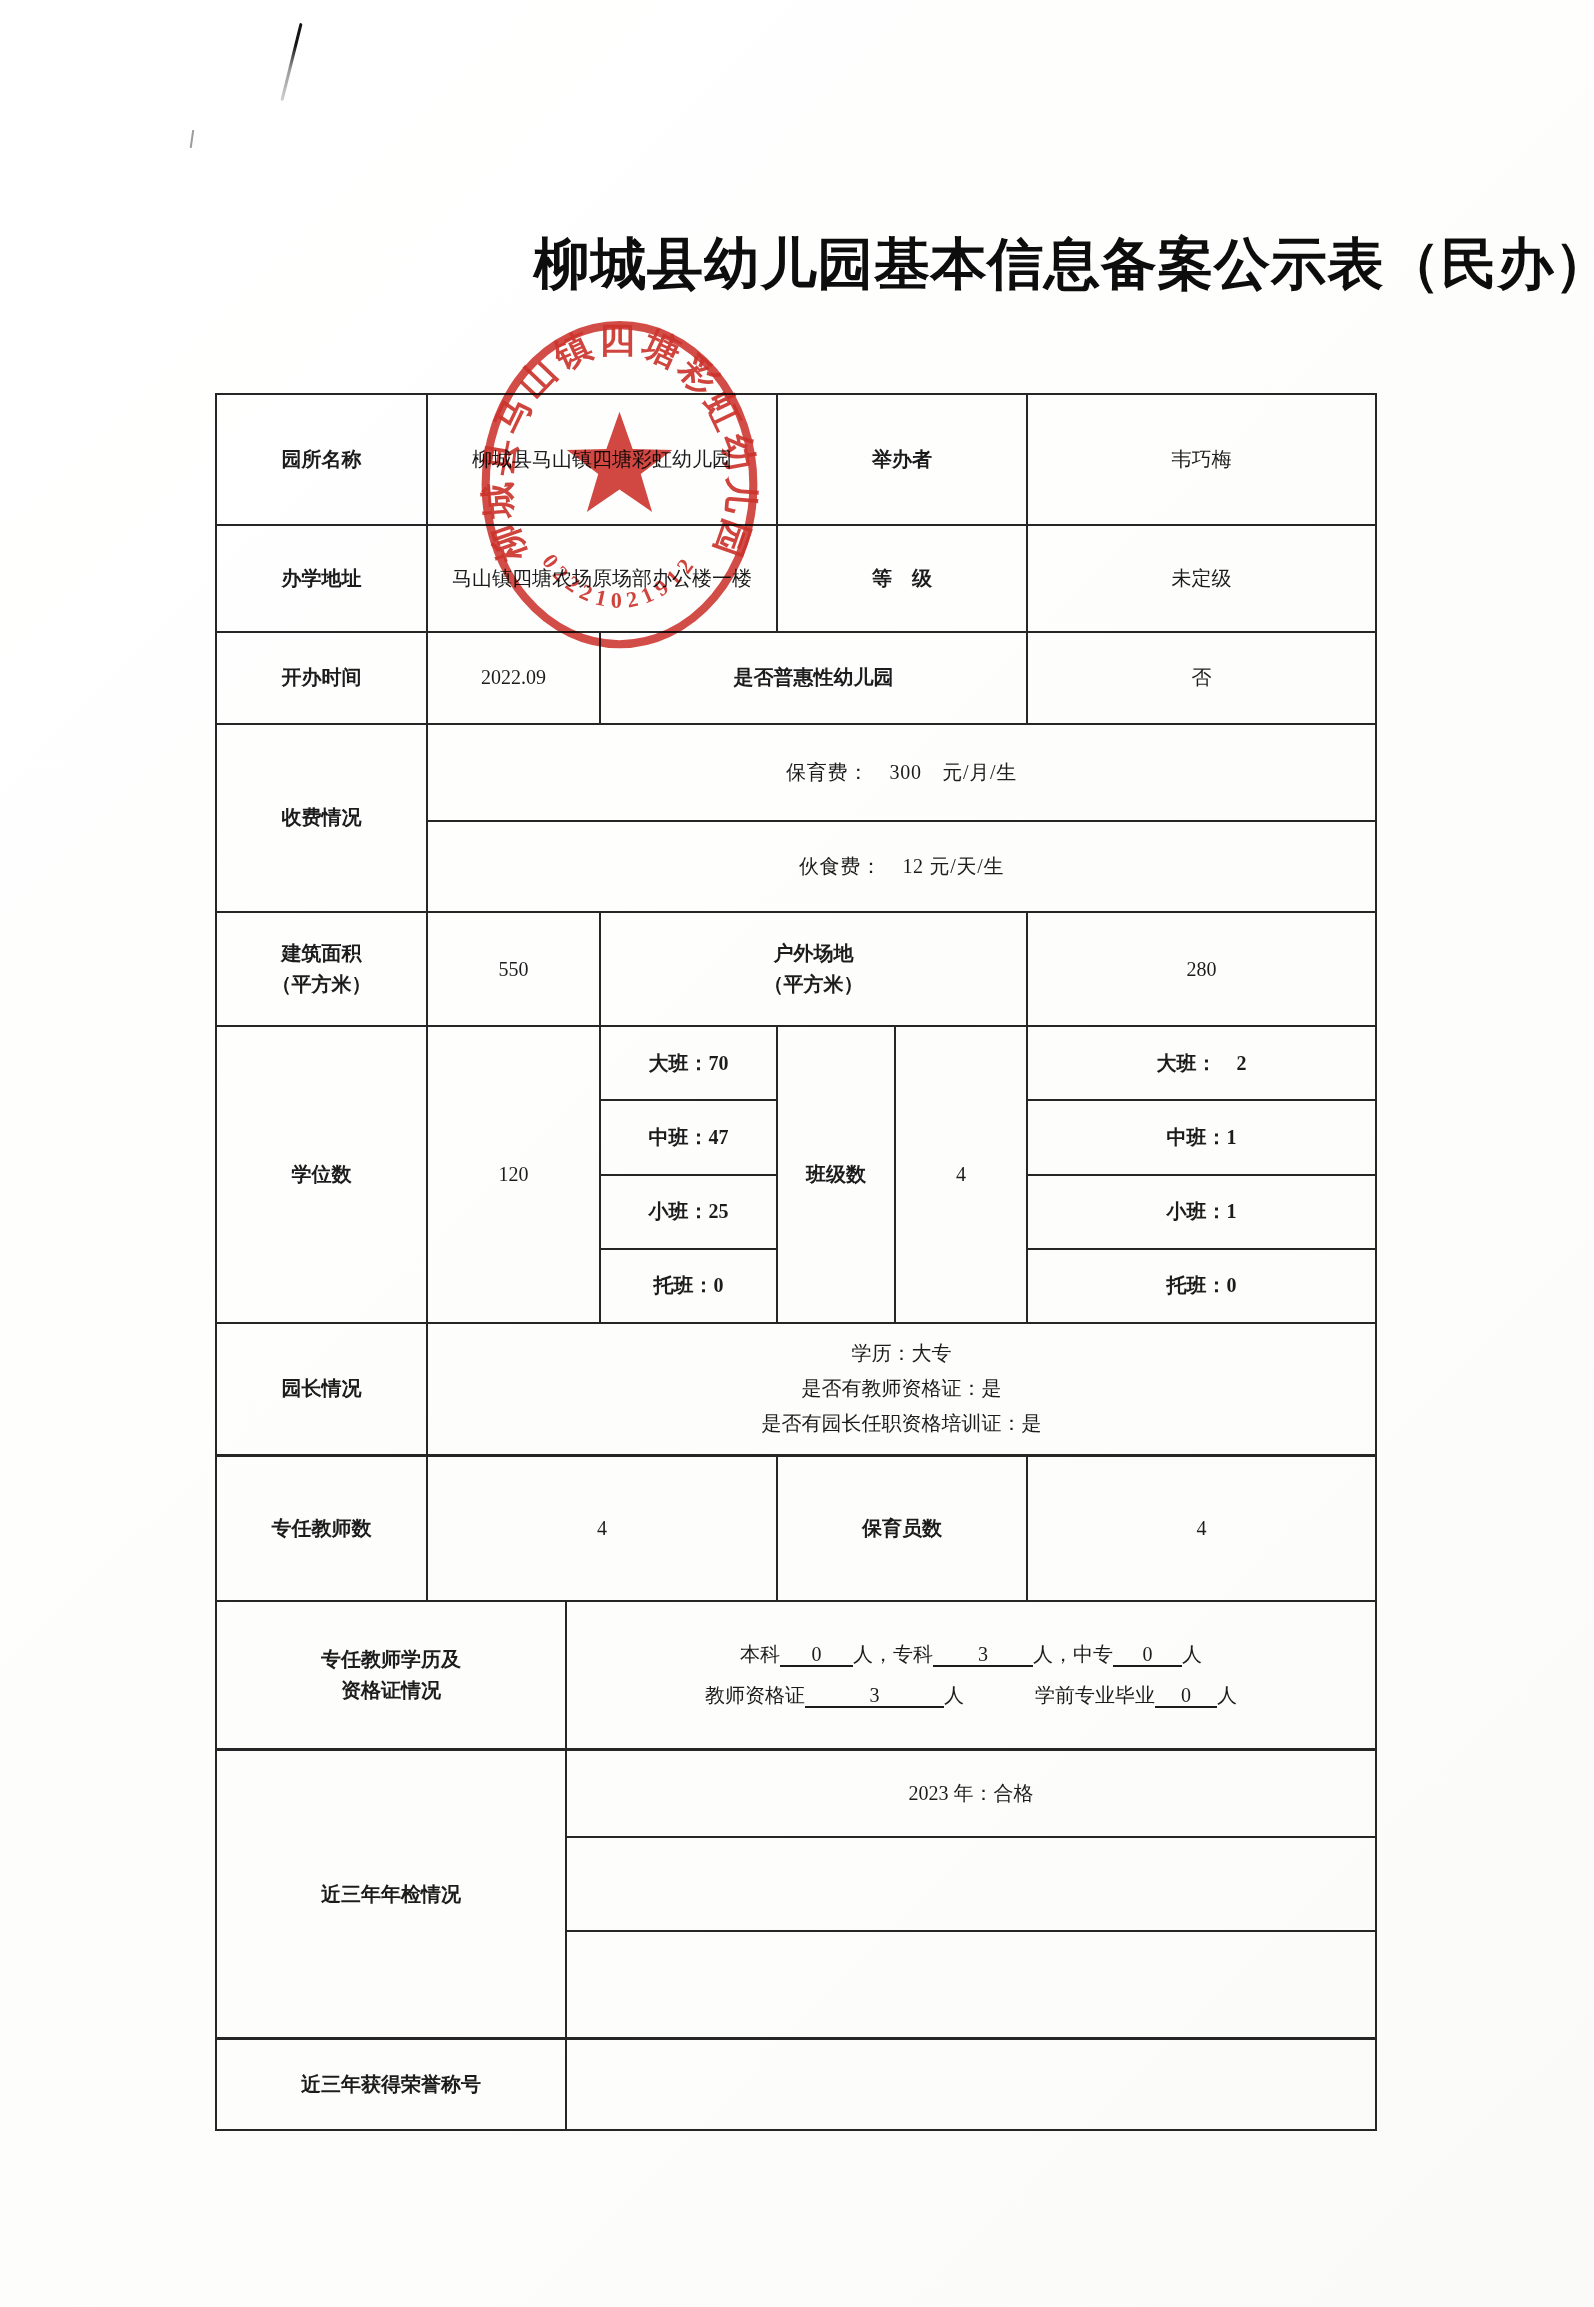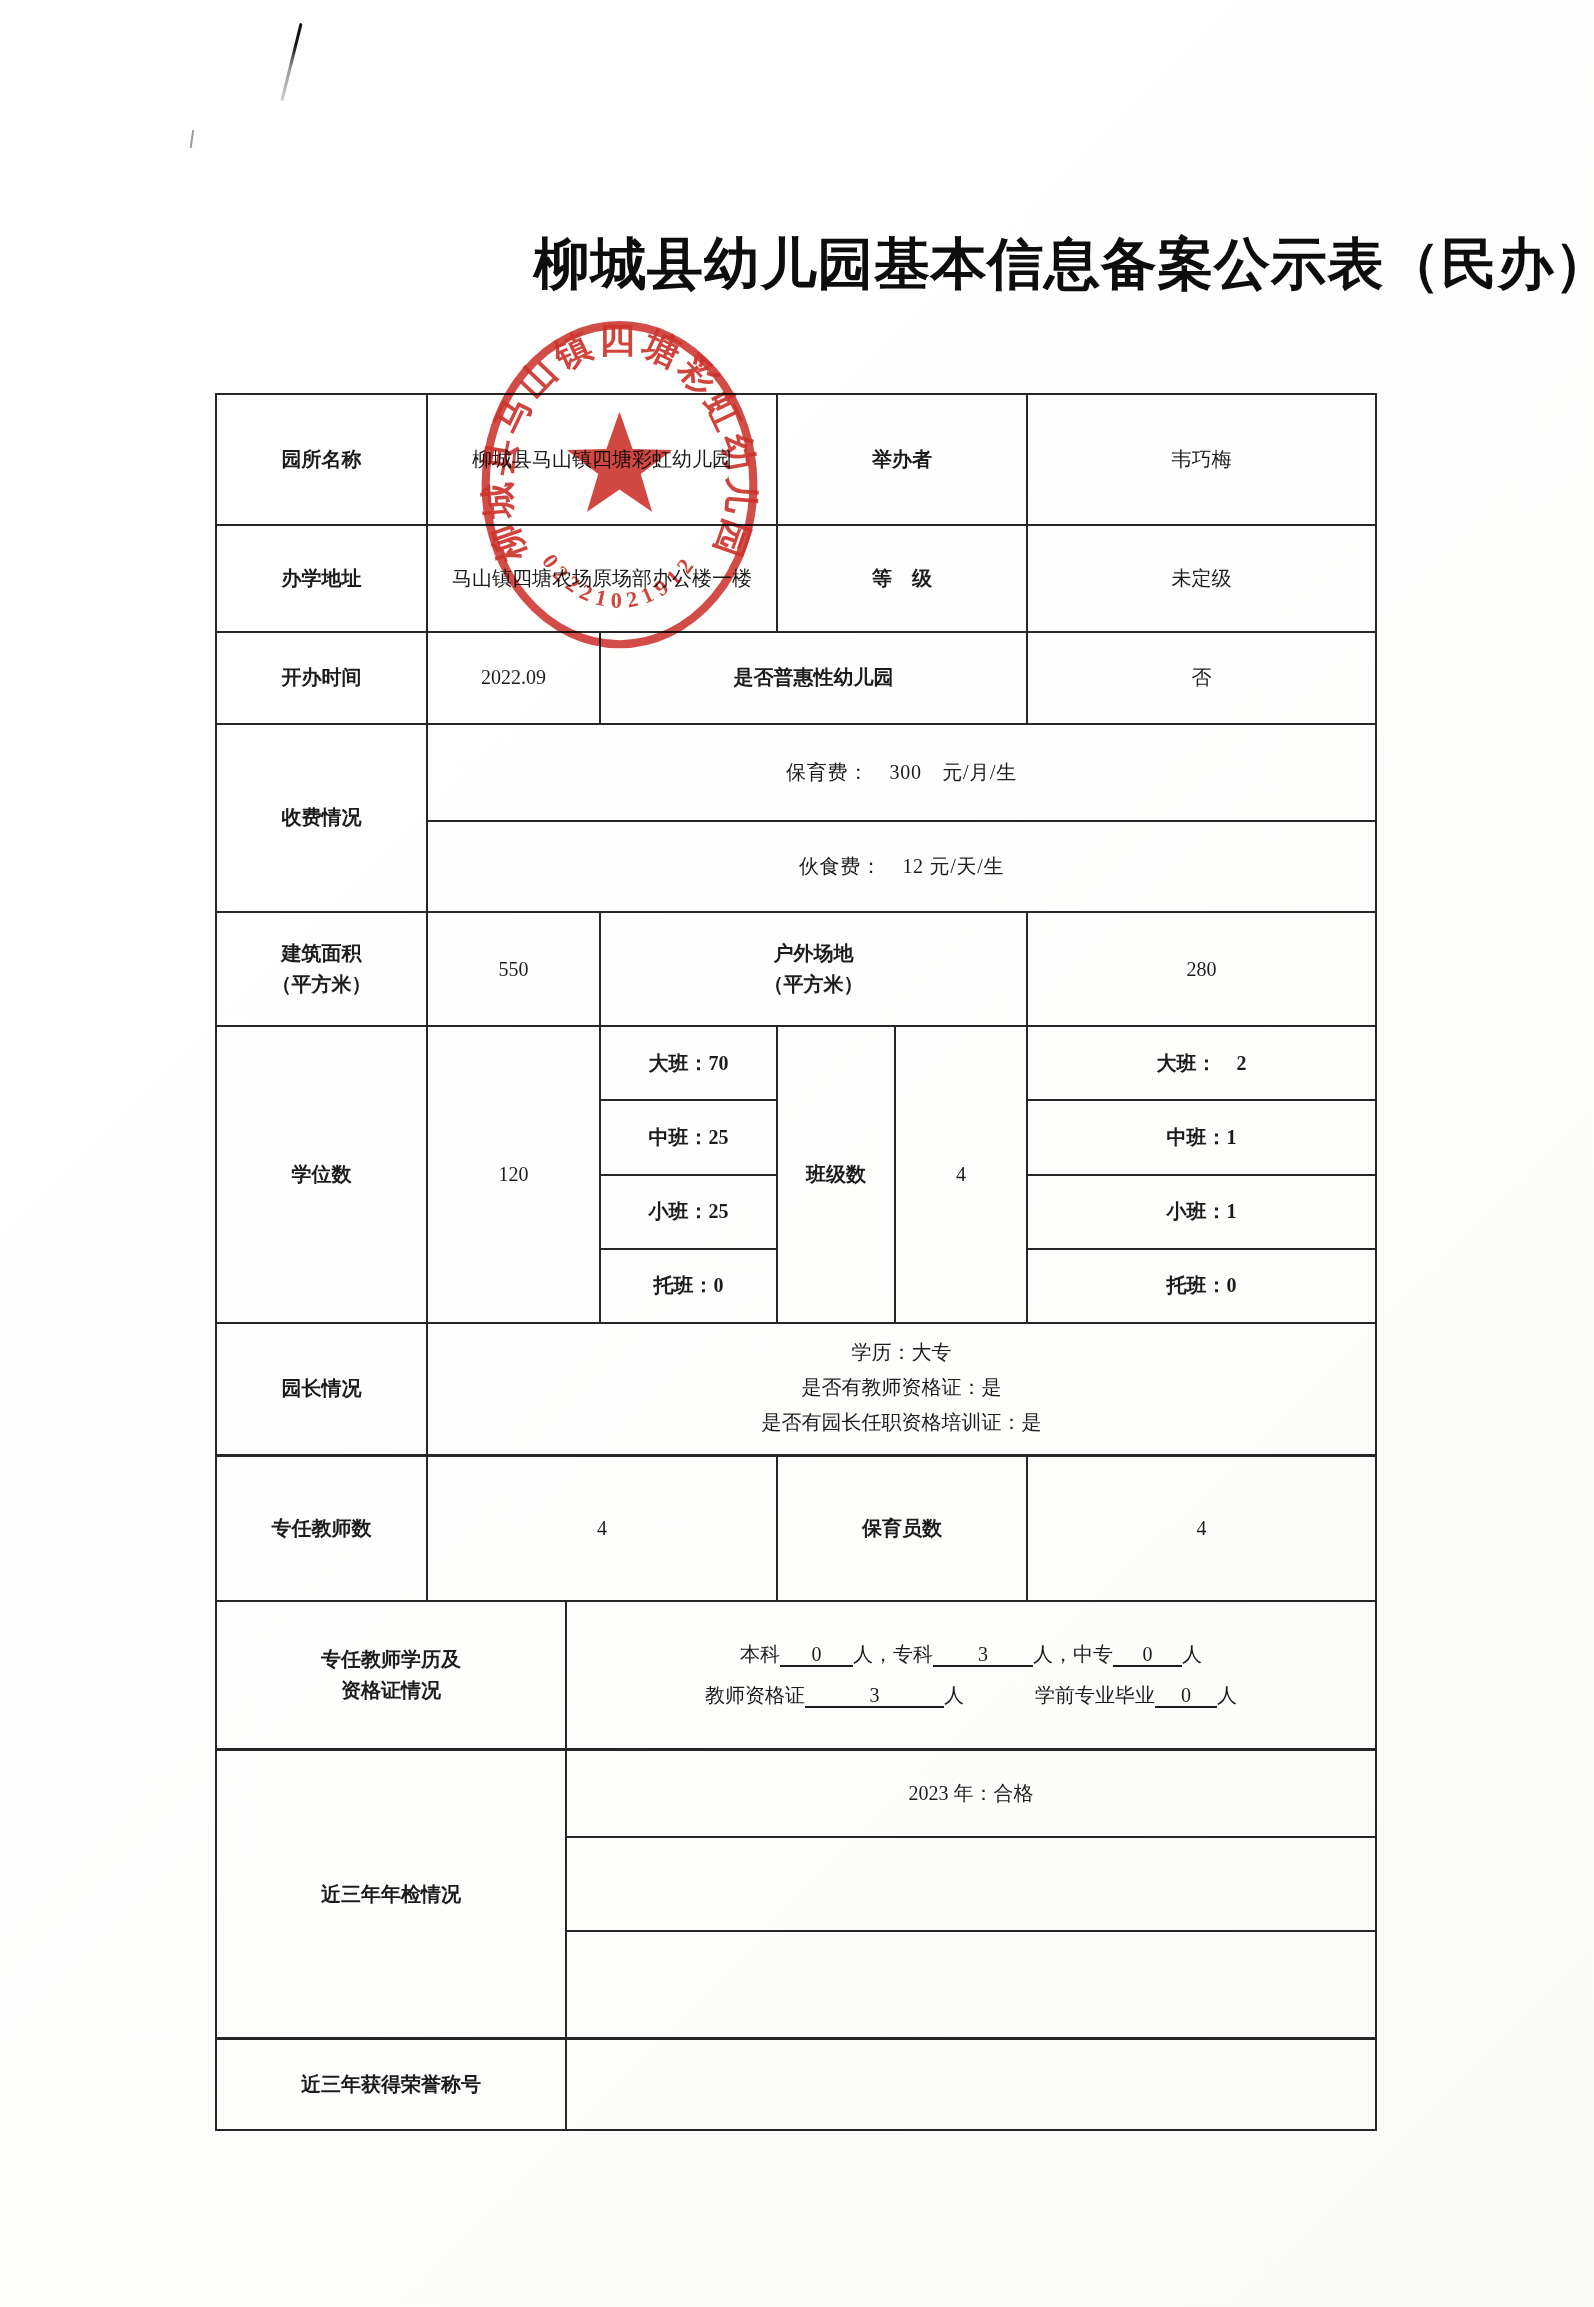--- a/index.html
+++ b/index.html
@@ -37,21 +37,21 @@
     border:2px solid #262626;
     text-align:center; vertical-align:middle;
     padding:4.1px 6.8px;
     overflow:hidden;
   }
   td.lab { font-weight:bold; }
   .wrapA { max-width:315px; margin:0 auto; line-height:1.45; }
   .seat-item { text-align:left; padding-left:49px; font-weight:bold;margin-left:38px; }
   .class-item { text-align:left; padding-left:27px; font-weight:bold; }
   .fee-cell { letter-spacing:0.7px; }
-  .principal-cell { text-align:left; padding-left:20.3px; line-height:1.75;font-family:Liberation Mono, monospace; }
+  .principal-cell { text-align:left; padding-left:20.3px; line-height:1.75; }
   .edu-cell { text-align:left; padding-left:38px; line-height:2.05; }
   .inspect-cell { text-align:left; padding-left:38px; }
   .two-line { line-height:1.55; }
   .u { display:inline-block; border-bottom:2px solid #1c1c1c; text-align:center; line-height:1.05; }
   .u1 { min-width:73px; } .u2 { min-width:100px; } .u3 { min-width:69px; }
   .u4 { min-width:139px; } .u5 { min-width:62px; }
   .gap-left { margin-left:71px; }
 
   
   .hr1 td{height:121px;} .hr2 td{height:97px;} .hr3 td{height:81px;}
@@ -143,21 +143,21 @@
 
     <tr class="hrs">
       <td class="lab" rowspan="4">学位数</td>
       <td colspan="2" rowspan="4">120</td>
       <td class="seat-item">大班：70</td>
       <td class="lab" rowspan="4">班级数</td>
       <td rowspan="4">4</td>
       <td class="class-item">大班：　2</td>
     </tr>
     <tr class="hrs">
-      <td class="seat-item">中班：25</td>
+      <td class="seat-item">中班：47</td>
       <td class="class-item">中班：1</td>
     </tr>
     <tr class="hrs">
       <td class="seat-item">小班：25</td>
       <td class="class-item">小班：1</td>
     </tr>
     <tr class="hrs">
       <td class="seat-item">托班：0</td>
       <td class="class-item">托班：0</td>
     </tr>

